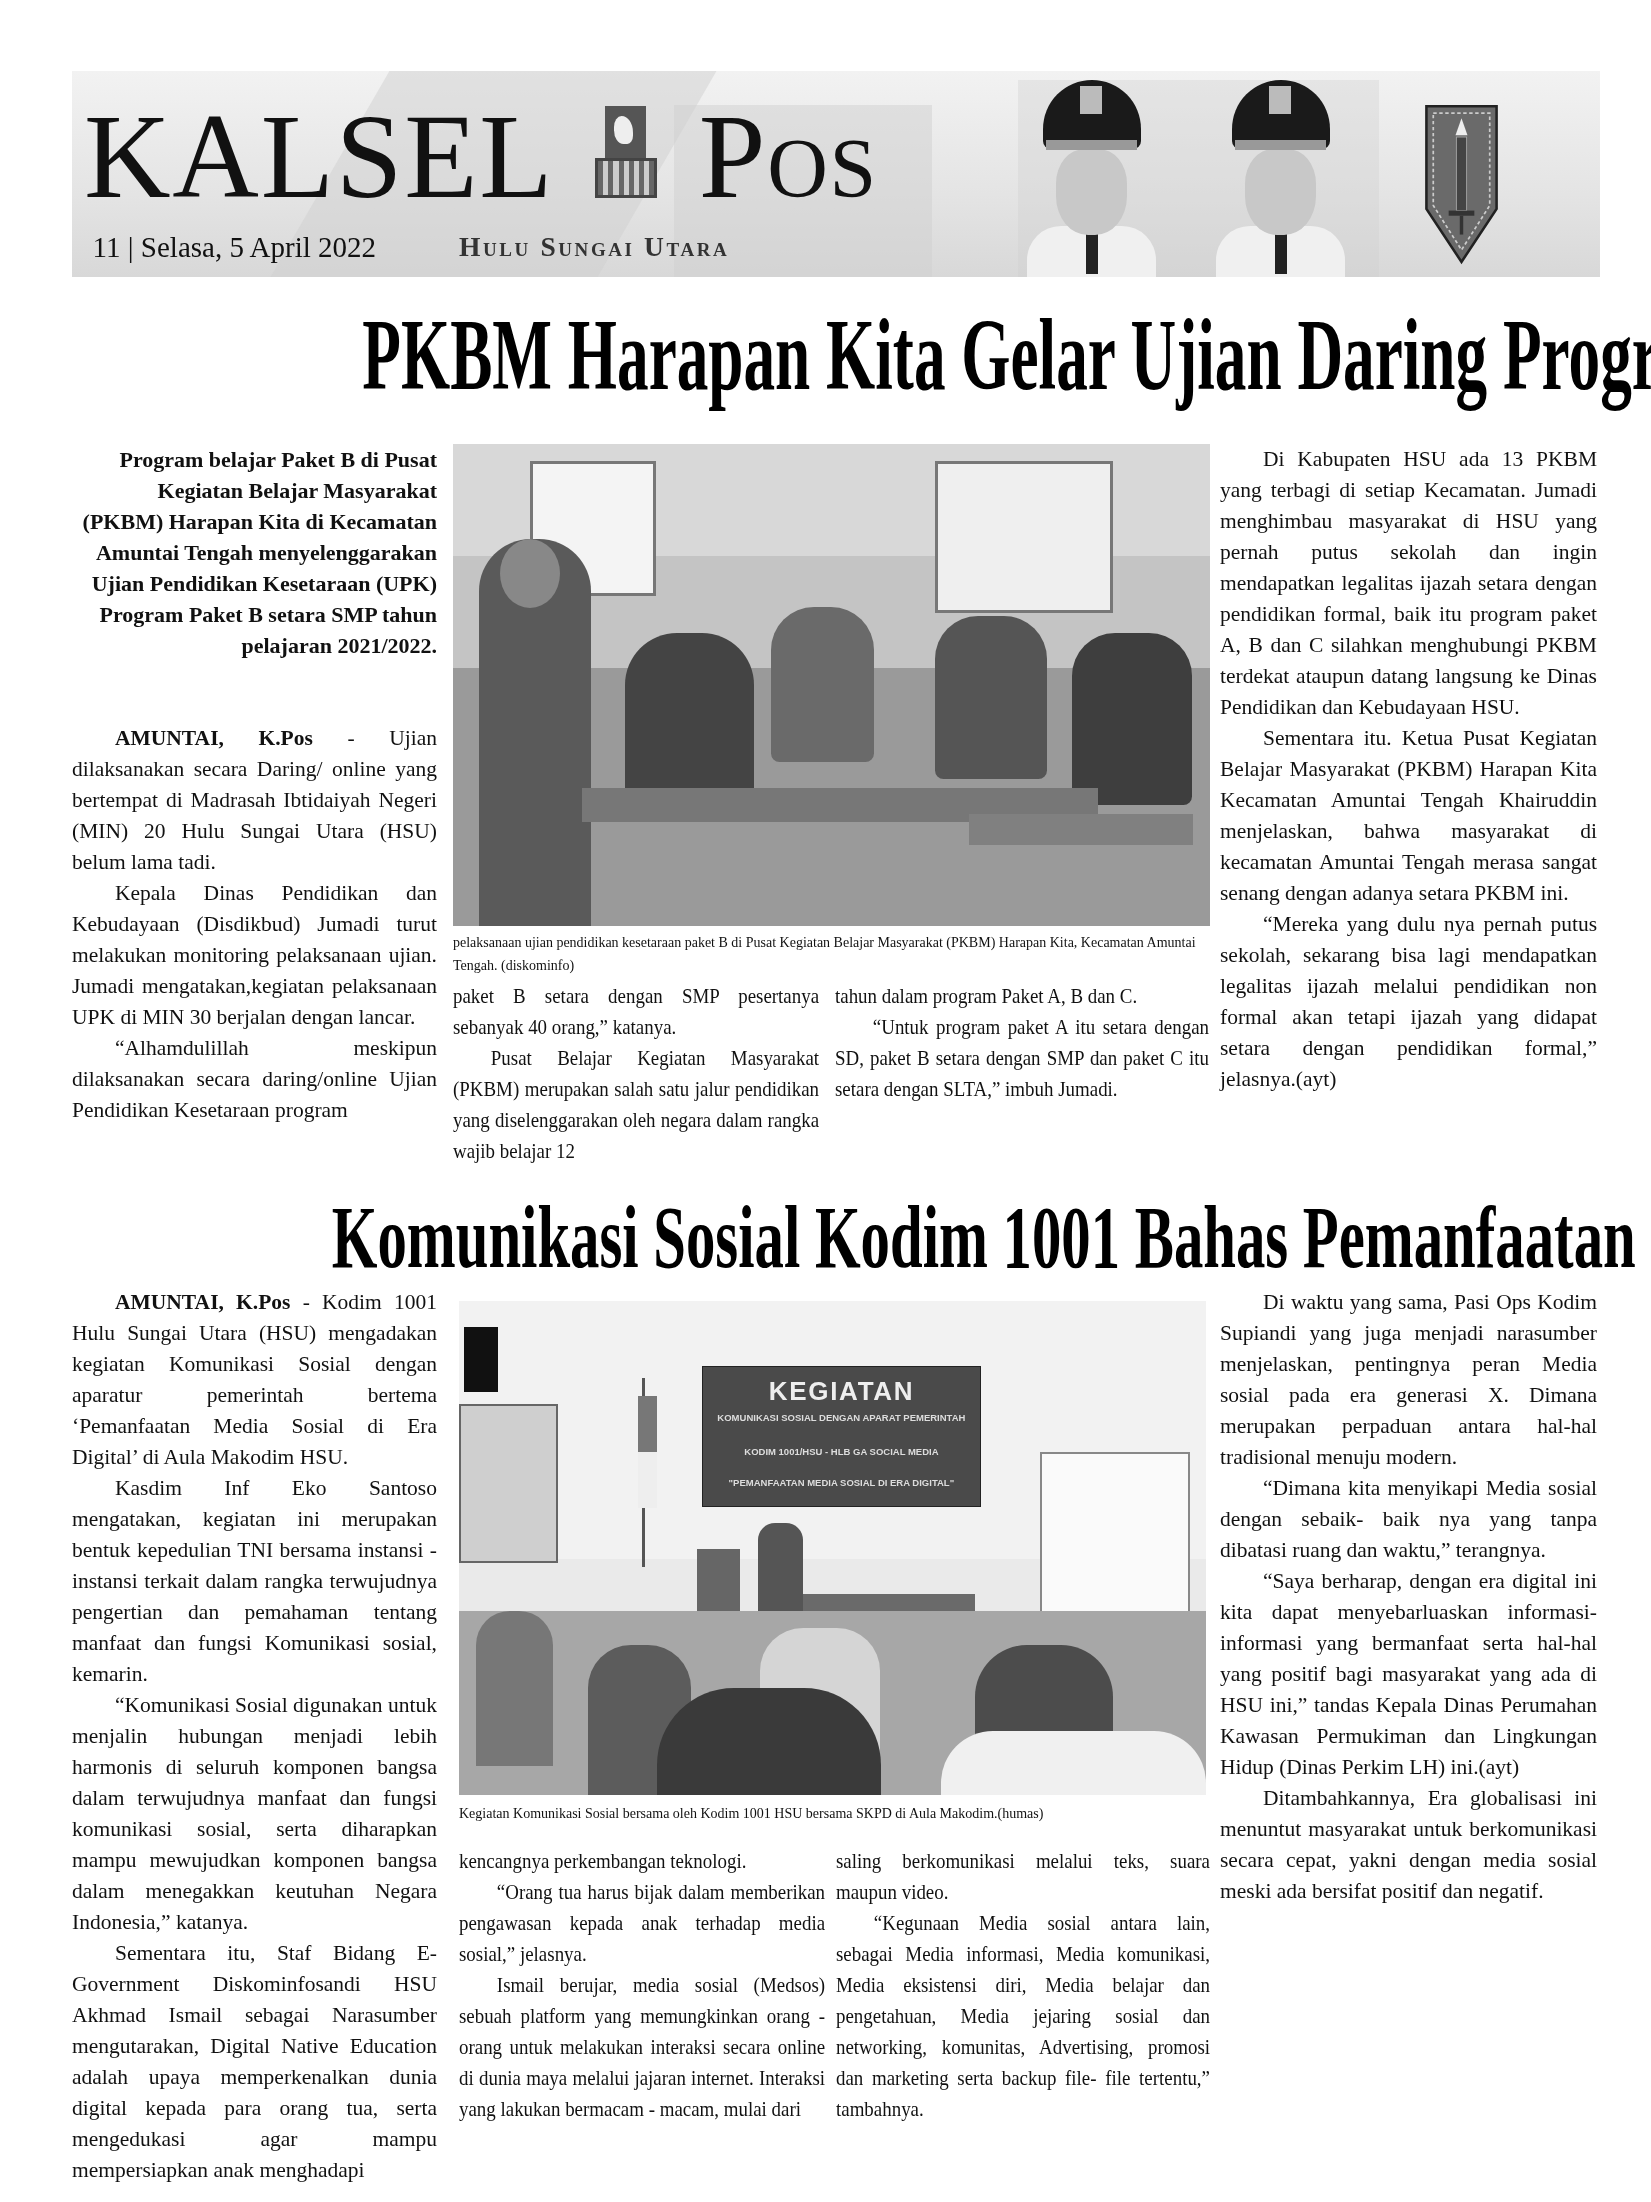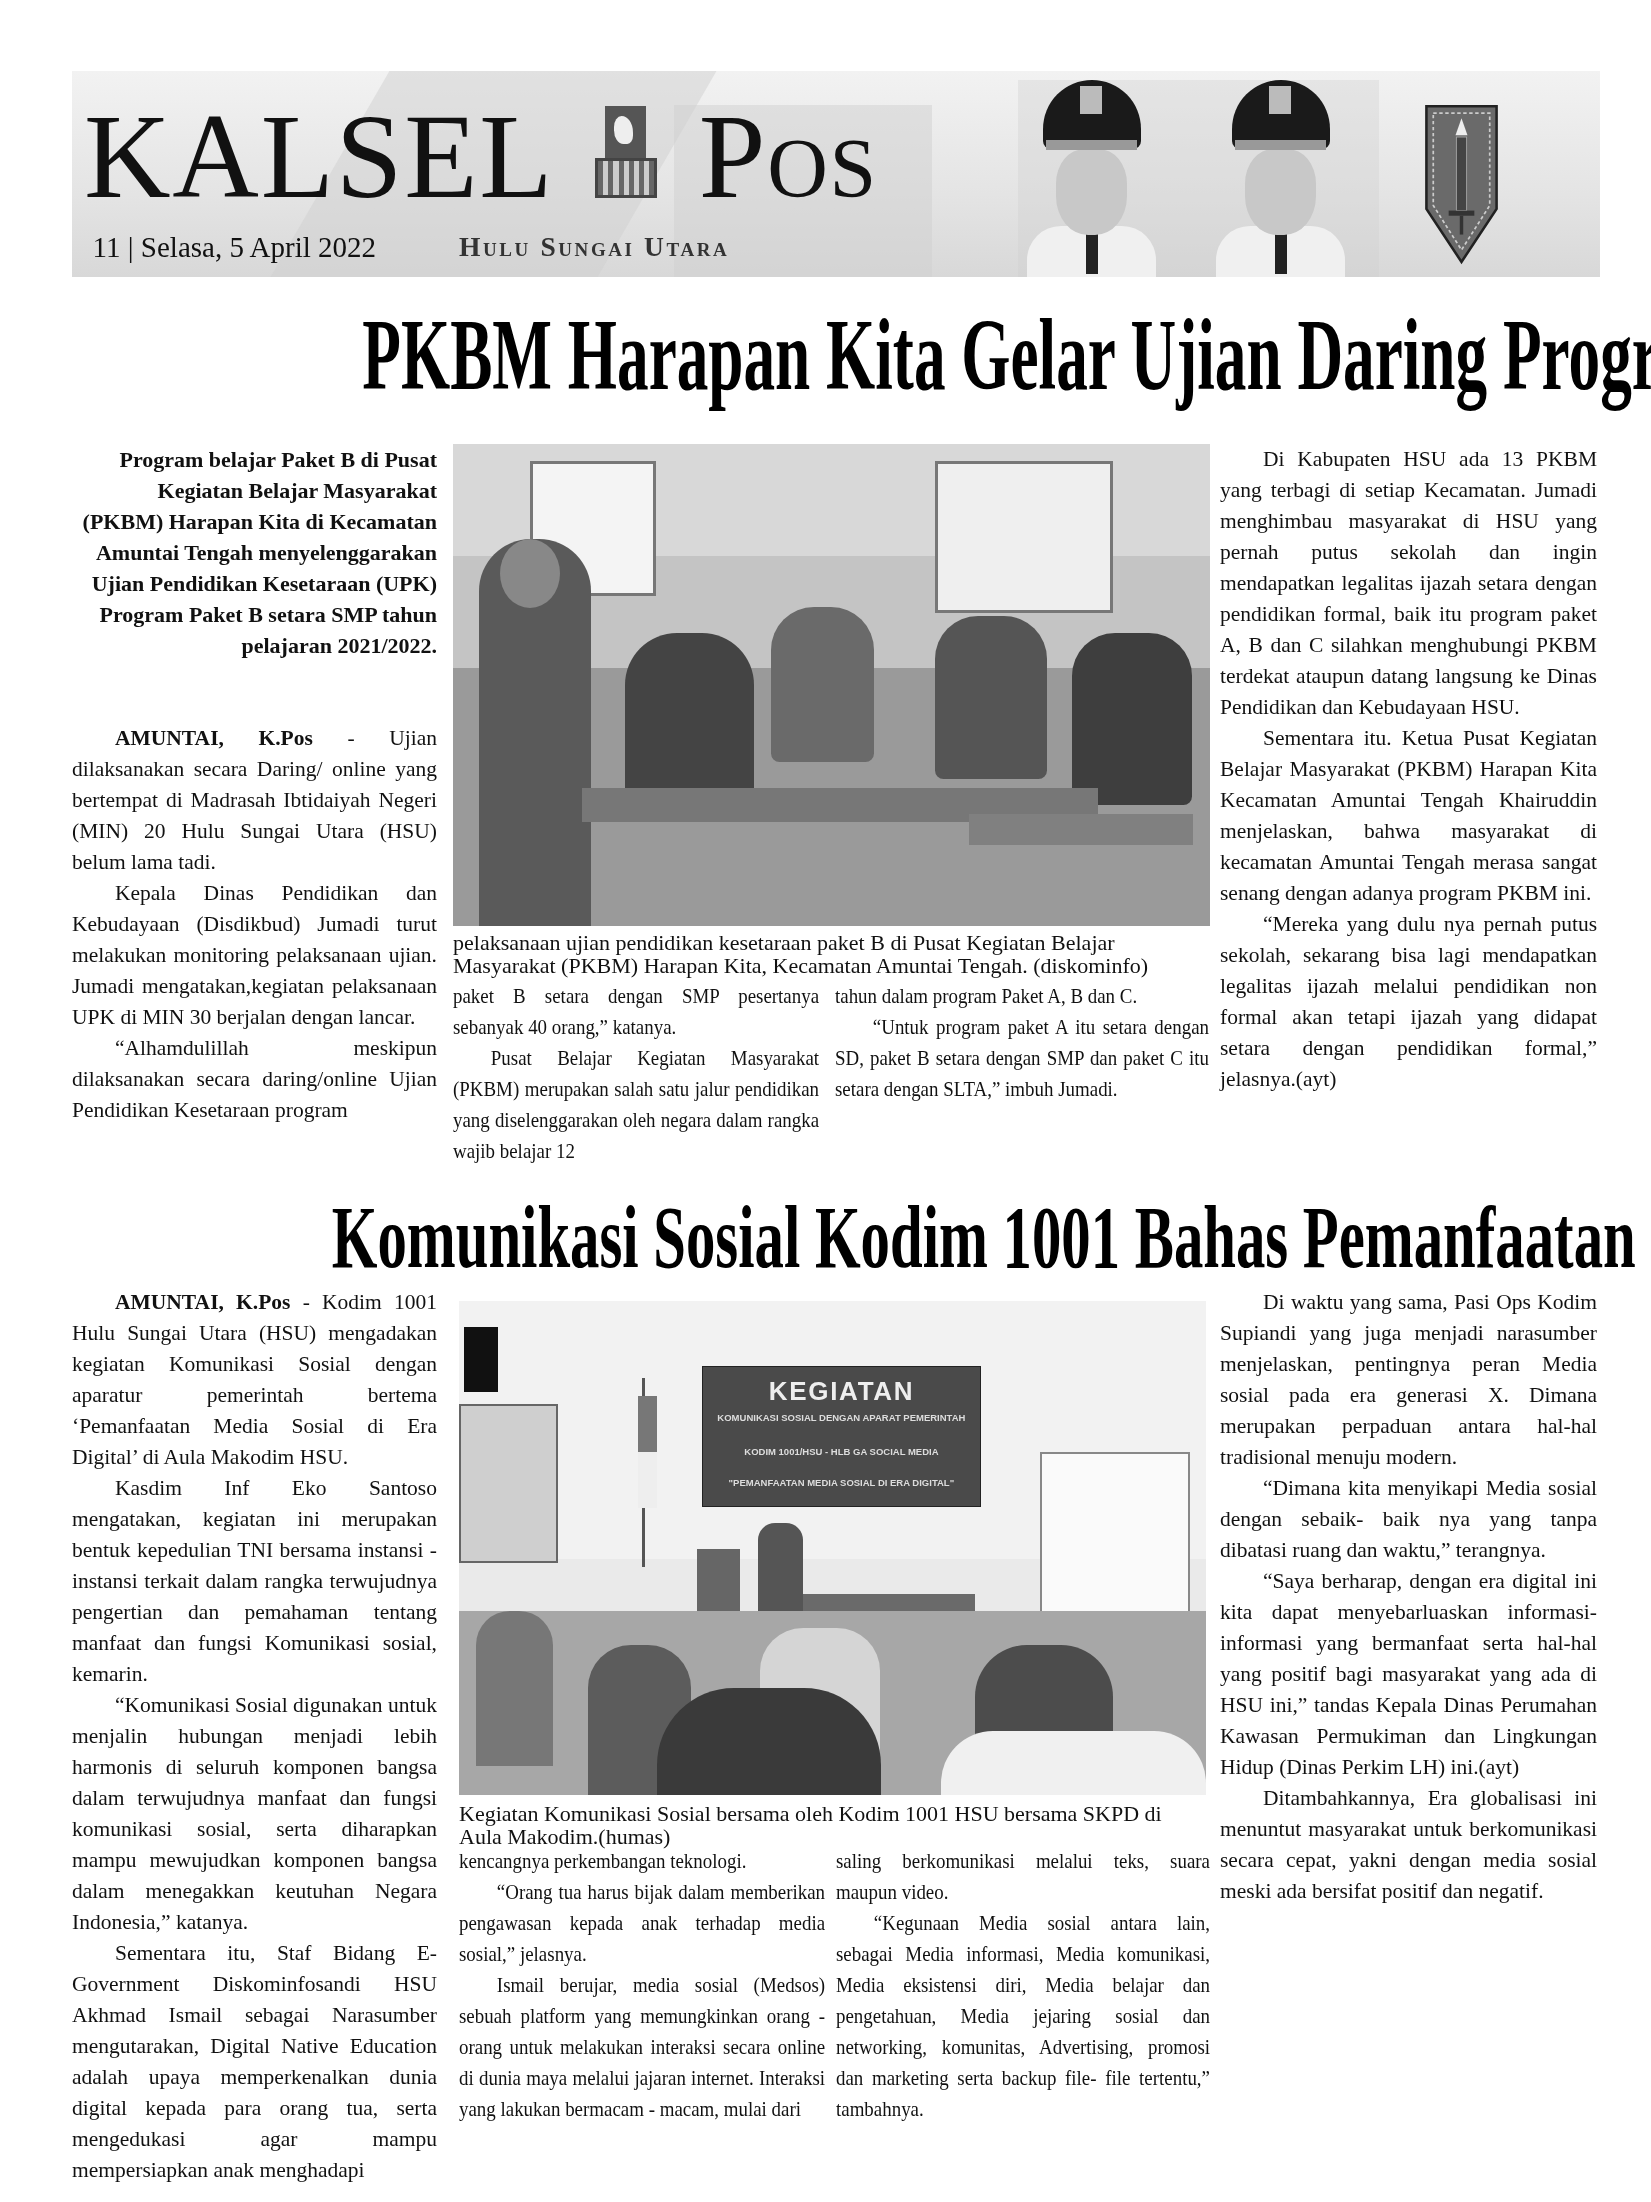--- a/index.html
+++ b/index.html
@@ -28,21 +28,21 @@
   .headline { position:absolute; left:72px; width:1528px; text-align:center; font-family:"Liberation Serif", serif; font-weight:bold; color:#000; white-space:nowrap; transform-origin:center top; }
   #headline-1 { top:301px; font-size:102px; line-height:108px; transform:scaleX(0.62); letter-spacing:0; }
   #headline-2 { top:1191px; font-size:89px; line-height:93px; transform:scaleX(0.66); }
   
   .col { position:absolute; font-size:21.5px; line-height:31px; text-align:justify; color:#111; }
   .col p { margin:0; text-indent:43px; }
   .col p.noindent { text-indent:0; }
   .col b { font-weight:bold; }
   .lead { position:absolute; left:72px; top:444px; width:365px; font-size:22px; line-height:31px; font-weight:bold; text-align:right; color:#111; }
   .narrow { font-size:21.5px; transform:scaleX(0.88); transform-origin:left top; }
-  .caption { position:absolute; font-size:22px; line-height:23px; color:#111; }
+  .caption { position:absolute; font-size:14px; line-height:23px; color:#111; }
   
   .photo { position:absolute; overflow:hidden; background:#b9b9b9; }
   .photo .shape { position:absolute; }
   .fade { background:#e6e6e6; }
 </style>
 </head>
 <body>
 
 <div id="banner" class="abs">
   <div class="ghost" style="left:258px;top:0;width:327px;height:206px;transform:skewX(-30deg);"></div>
@@ -120,21 +120,21 @@
   <p class="noindent">paket B setara dengan SMP pesertanya sebanyak 40 orang,” katanya.</p>
   <p>Pusat Belajar Kegiatan Masyarakat (PKBM) merupakan salah satu jalur pendidikan yang diselenggarakan oleh negara dalam rangka wajib belajar 12</p>
 </div>
 <div class="col narrow" style="left:835px;top:981px;width:425px;">
   <p class="noindent">tahun dalam program Paket A, B dan C.</p>
   <p>“Untuk program paket A itu setara dengan SD, paket B setara dengan SMP dan paket C itu setara dengan SLTA,” imbuh Jumadi.</p>
 </div>
 
 <div class="col" style="left:1220px;top:444px;width:377px;">
   <p>Di Kabupaten HSU ada 13 PKBM yang terbagi di setiap Kecamatan. Jumadi menghimbau masyarakat di HSU yang pernah putus sekolah dan ingin mendapatkan legalitas ijazah setara dengan pendidikan formal, baik itu program paket A, B dan C silahkan menghubungi PKBM terdekat ataupun datang langsung ke Dinas Pendidikan dan Kebudayaan HSU.</p>
-  <p>Sementara itu. Ketua Pusat Kegiatan Belajar Masyarakat (PKBM) Harapan Kita Kecamatan Amuntai Tengah Khairuddin menjelaskan, bahwa masyarakat di kecamatan Amuntai Tengah merasa sangat senang dengan adanya program PKBM ini.</p>
+  <p>Sementara itu. Ketua Pusat Kegiatan Belajar Masyarakat (PKBM) Harapan Kita Kecamatan Amuntai Tengah Khairuddin menjelaskan, bahwa masyarakat di kecamatan Amuntai Tengah merasa sangat senang dengan adanya setara PKBM ini.</p>
   <p>“Mereka yang dulu nya pernah putus sekolah, sekarang bisa lagi mendapatkan legalitas ijazah melalui pendidikan non formal akan tetapi ijazah yang didapat setara dengan pendidikan formal,” jelasnya.(ayt)</p>
 </div>
 
 <h1 id="headline-2" class="headline" style="margin:0;">Komunikasi Sosial Kodim 1001 Bahas Pemanfaatan Media Sosial</h1>
 
 <div class="col" style="left:72px;top:1287px;width:365px;">
   <p><b>AMUNTAI, K.Pos</b><span> - Kodim 1001 Hulu Sungai Utara (HSU) mengadakan kegiatan Komunikasi Sosial dengan aparatur pemerintah bertema ‘Pemanfaatan Media Sosial di Era Digital’ di Aula Makodim HSU.</span></p>
   <p>Kasdim Inf Eko Santoso mengatakan,  kegiatan ini merupakan bentuk kepedulian TNI bersama instansi - instansi terkait dalam rangka terwujudnya pengertian  dan pemahaman tentang manfaat dan fungsi Komunikasi sosial, kemarin.</p>
   <p>“Komunikasi Sosial digunakan untuk menjalin hubungan menjadi lebih harmonis di seluruh komponen bangsa dalam terwujudnya manfaat dan fungsi komunikasi sosial, serta diharapkan mampu mewujudkan komponen bangsa dalam menegakkan keutuhan Negara Indonesia,” katanya.</p>
   <p>Sementara itu, Staf Bidang E-Government Diskominfosandi HSU Akhmad Ismail sebagai Narasumber mengutarakan, Digital Native Education adalah upaya memperkenalkan dunia digital kepada para orang tua, serta mengedukasi agar mampu mempersiapkan anak menghadapi</p>

